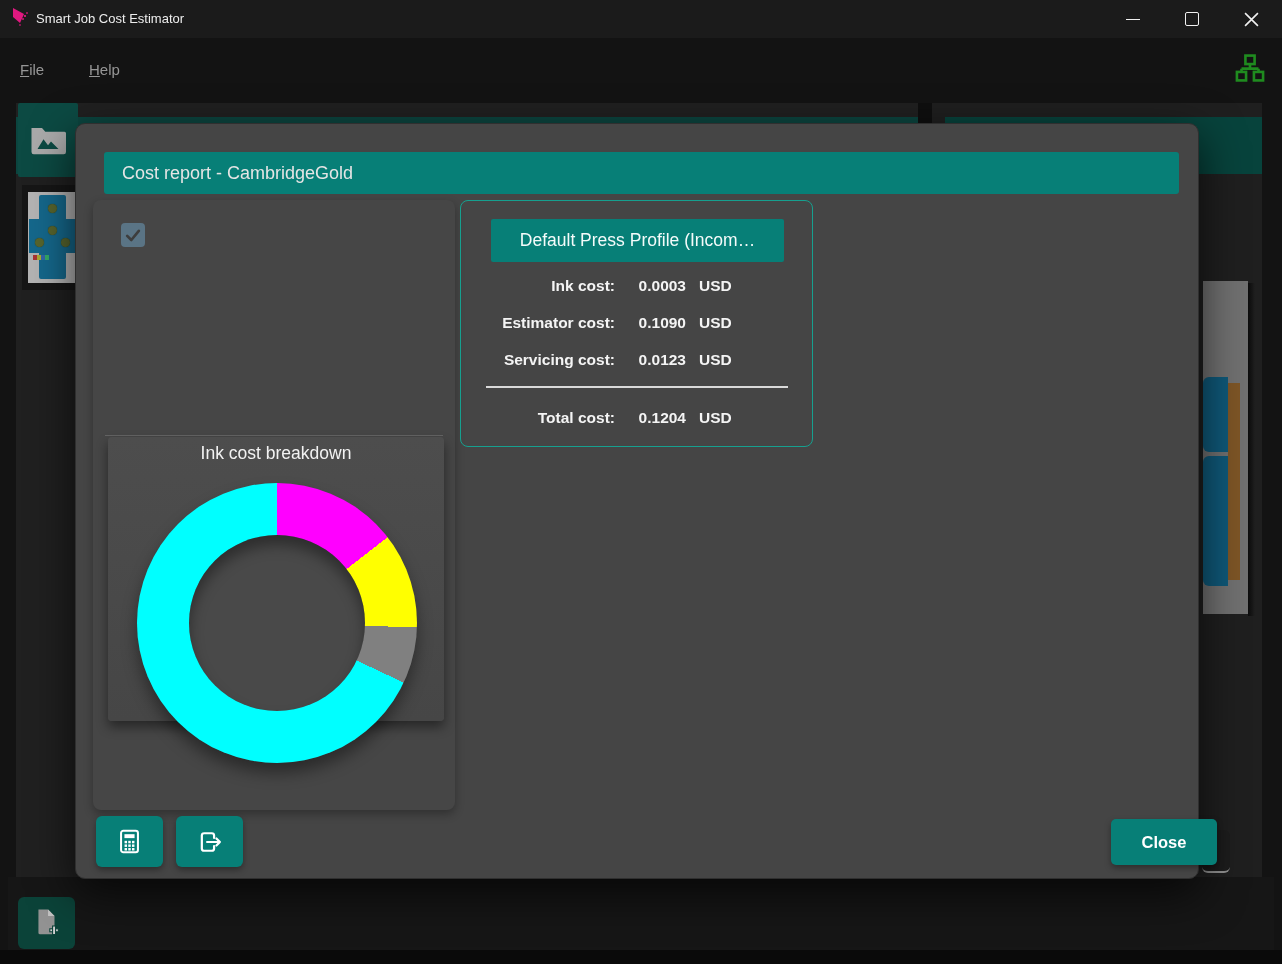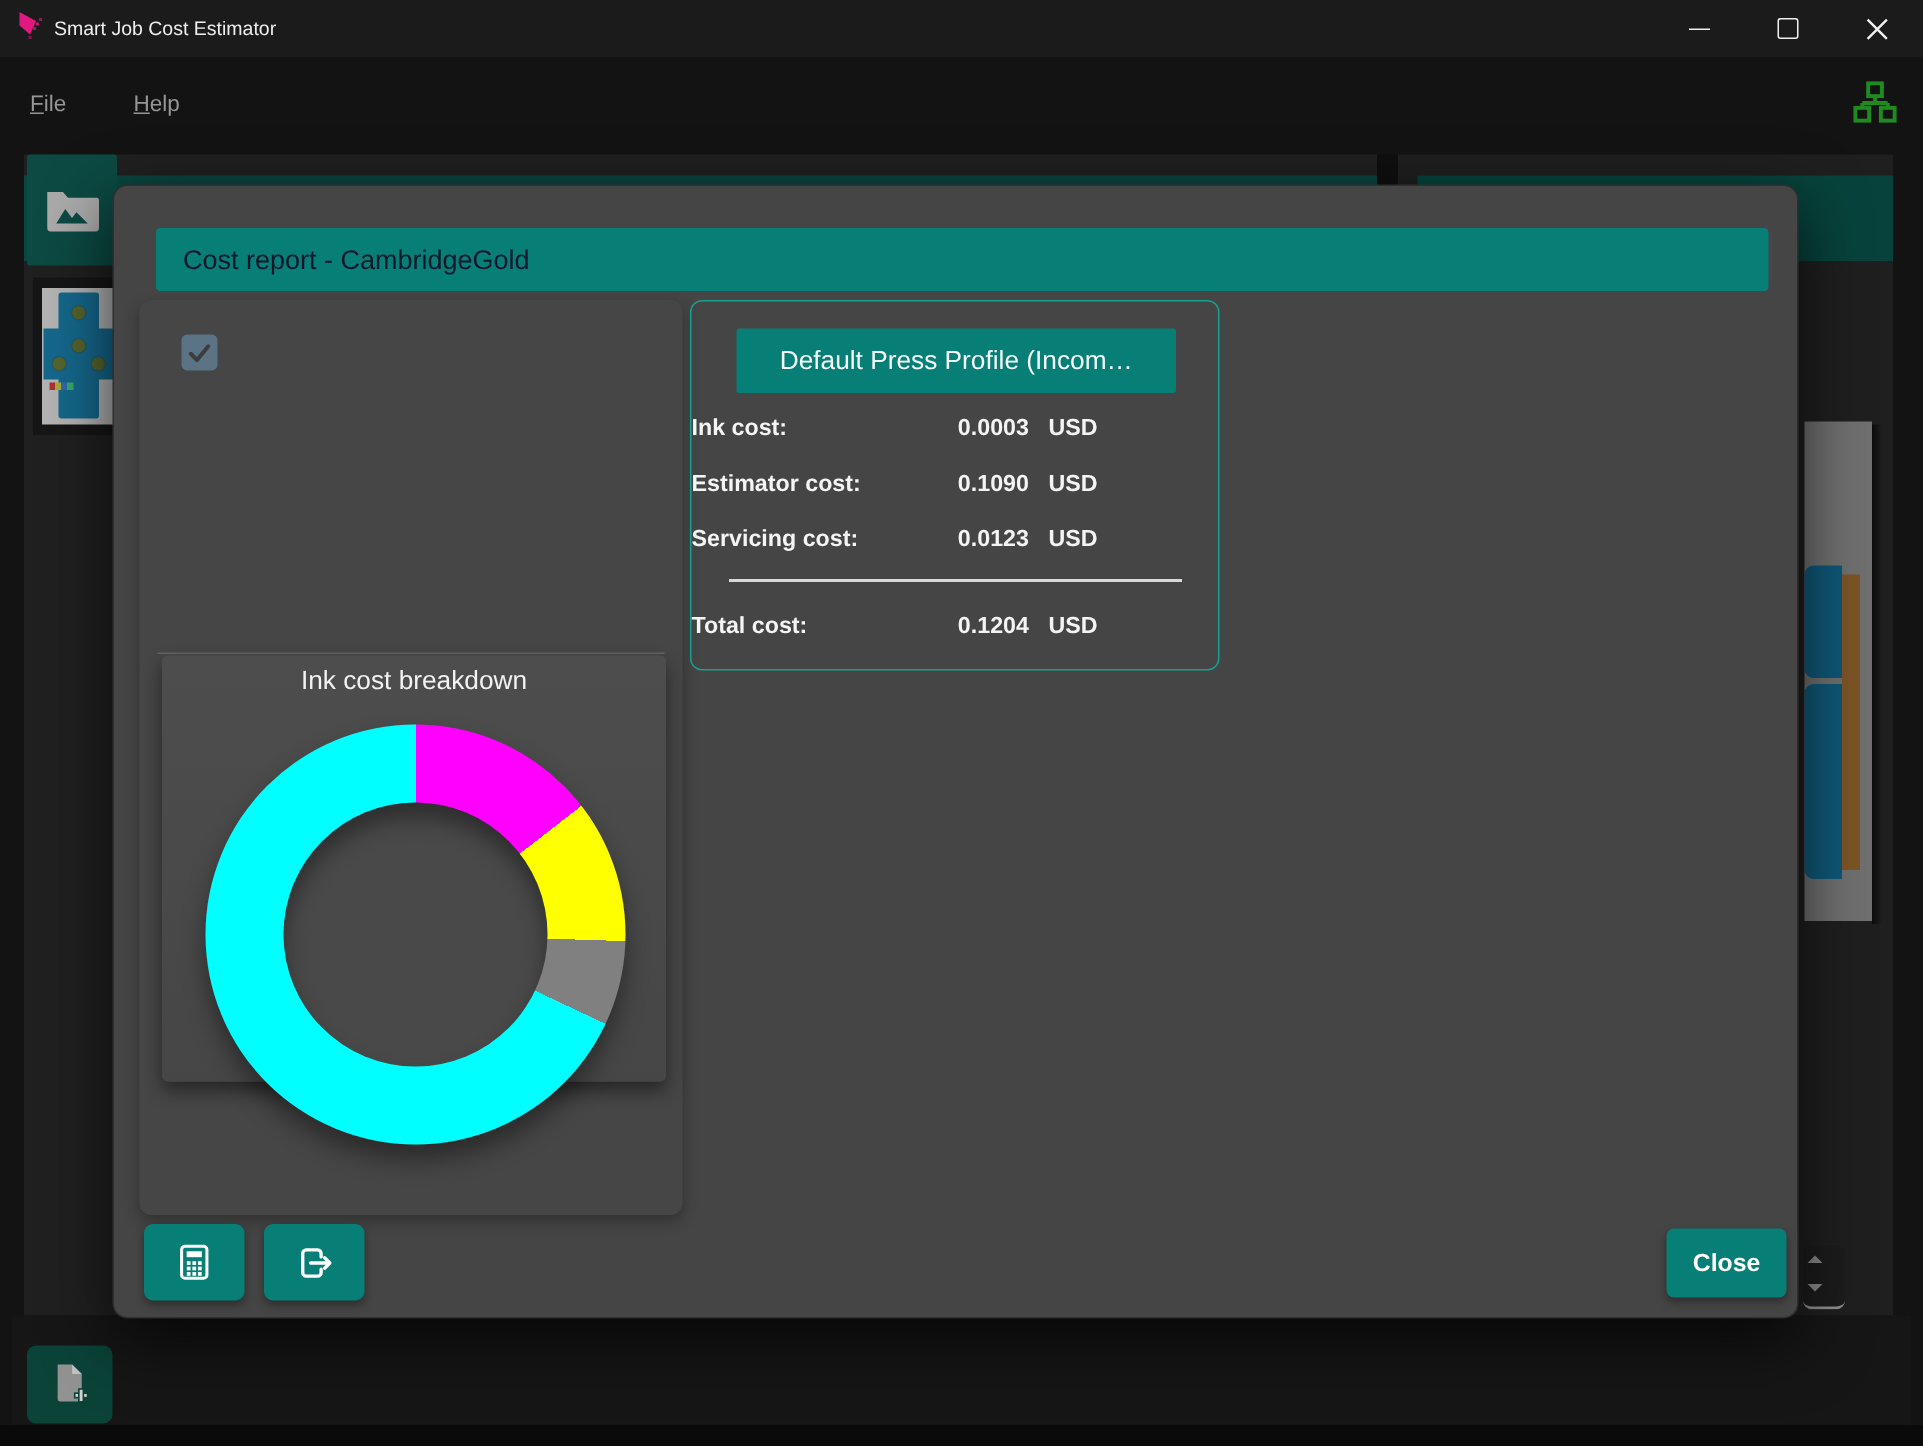--- a/index.html
+++ b/index.html
@@ -41,47 +41,47 @@
   .newjob-btn{left:18px;top:897px;width:57px;height:52px;background:#0b4339;border-radius:6px;display:flex;align-items:center;justify-content:center;}
   .botstrip{left:0;top:950px;width:1282px;height:14px;background:#0a0a0a;}
   .spinner{left:1202px;top:830px;width:28px;height:41px;background:#1c1c1c;border-radius:6px;border-bottom:2px solid #8f8f8f;}
   .tri-up{position:absolute;left:3px;top:7px;width:0;height:0;border-left:5px solid transparent;border-right:5px solid transparent;border-bottom:5px solid #8a8a8a;}
   .tri-dn{position:absolute;left:3px;top:26px;width:0;height:0;border-left:5px solid transparent;border-right:5px solid transparent;border-top:5px solid #8a8a8a;}
 
   
   .dialog{left:75px;top:123px;width:1122px;height:754px;background:var(--dialog_bg,#454545);border-radius:10px;
           border:1px solid #2f2f2f;box-shadow:0 14px 45px rgba(0,0,0,.7);z-index:10;}
   .dlg-titlebar{left:28px;top:28px;width:1075px;height:42px;background:var(--accent_teal,#077f77);border-radius:3px;
-                color:#0f172a;font-size:18px;line-height:42px;padding-left:18px;box-sizing:border-box;}
+                color:#e5e5e5;font-size:18px;line-height:42px;padding-left:18px;box-sizing:border-box;}
   .subpanel{left:17px;top:76px;width:362px;height:610px;background:#464646;border-radius:8px;box-shadow:0 4px 10px rgba(0,0,0,.3);}
   .cb-box{left:28px;top:23px;width:24px;height:24px;background:var(--checkbox_fill,#5a7485);border-radius:4px;
           display:flex;align-items:center;justify-content:center;}
   .cb-label{left:62px;top:24px;height:24px;line-height:24px;font-size:16.5px;color:#f5f5f5;}
   .sub-divider{left:12px;top:235px;width:338px;height:1px;background:#646464;}
   .chartpanel{left:15px;top:237px;width:336px;height:284px;background:linear-gradient(180deg,#4d4d4d,#464646);
               border-radius:4px;box-shadow:0 6px 12px rgba(0,0,0,.45);}
   .chart-title{left:0;top:6px;width:336px;text-align:center;font-size:17.5px;color:#f2f2f2;}
   .donut{left:29px;top:46px;width:280px;height:280px;border-radius:50%;box-shadow:0 10px 16px rgba(0,0,0,.4);}
   .donut-hole{position:absolute;left:52px;top:52px;width:176px;height:176px;border-radius:50%;background:#494949;
               box-shadow:inset 0 10px 14px rgba(0,0,0,.38);}
 
   .card{left:384px;top:76px;width:353px;height:247px;border:1.5px solid var(--card_border_teal,#16a08f);border-radius:8px;box-sizing:border-box;}
   .card-header{left:30px;top:18px;width:293px;height:43px;background:var(--accent_teal,#077f77);border-radius:2px;
                color:#f4fbfa;font-size:17.5px;line-height:43px;text-align:center;white-space:nowrap;overflow:hidden;}
   .cost-row{left:0;width:353px;height:24px;display:flex;align-items:center;color:#f4f4f4;font-weight:bold;font-size:15.5px;}
-  .cost-row .lbl{width:154px;text-align:left;}
+  .cost-row .lbl{width:154px;text-align:right;}
   .cost-row .val{width:71px;text-align:right;}
   .cost-row .unit{margin-left:13px;}
   .card-divider{left:25px;top:185px;width:302px;height:2px;background:#d9d9d9;}
 
   .tealbtn{background:var(--accent_teal,#077f77);border-radius:6px;box-shadow:0 3px 6px rgba(0,0,0,.35);
            display:flex;align-items:center;justify-content:center;cursor:default;}
   .calc-btn{left:20px;top:692px;width:67px;height:51px;}
   .export-btn{left:100px;top:692px;width:67px;height:51px;}
-  .close-btn{left:1035px;top:695px;width:80px;height:46px;color:#fff;font-size:16.5px;font-weight:bold;border-radius:5px;}
+  .close-btn{left:1035px;top:695px;width:106px;height:46px;color:#fff;font-size:16.5px;font-weight:bold;border-radius:5px;}
 </style>
 </head>
 <body>
 
 <div id="screen">
 
   <div class="abs titlebar">
     <svg class="abs logo" viewBox="0 0 20 24">
       <path d="M2 1 L13 7 L9 16 L2 10 Z" fill="var(--logo_magenta,#e0187f)"></path>
       <rect x="13" y="8" width="2" height="2" fill="var(--logo_magenta,#e0187f)" opacity=".85"></rect>

